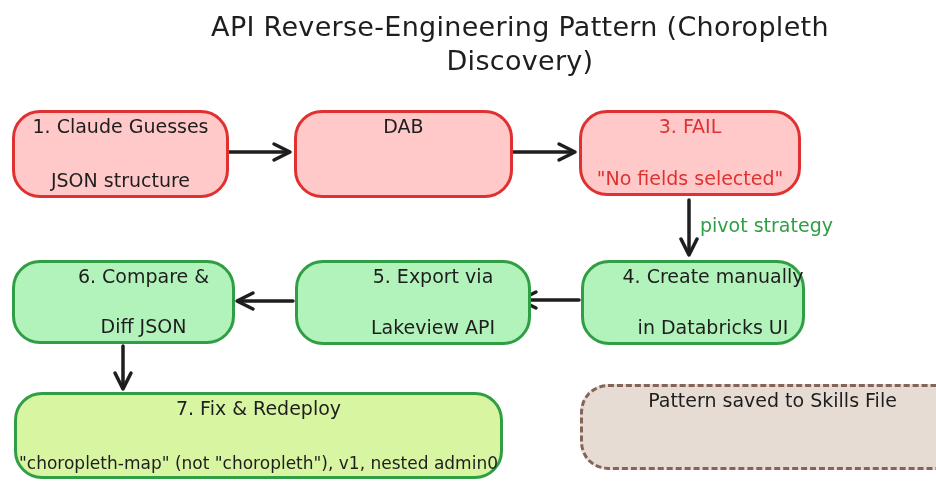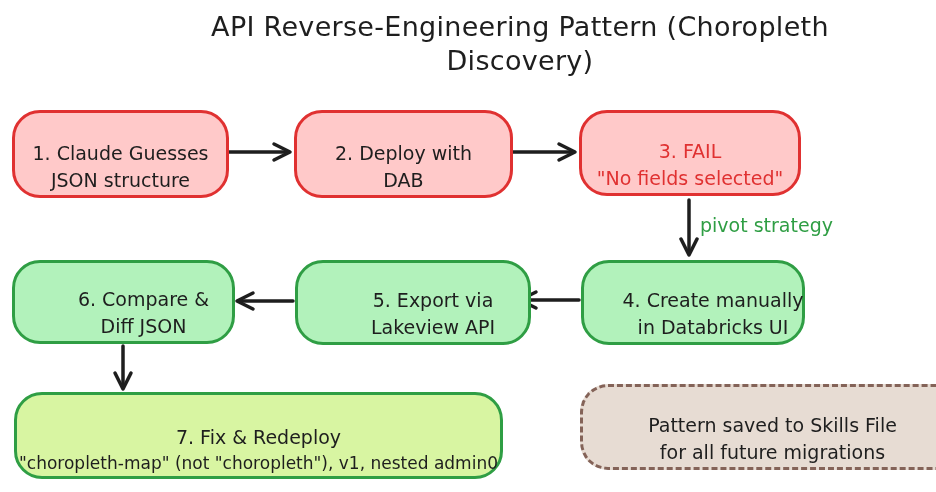--- a/index.html
+++ b/index.html
@@ -10,21 +10,21 @@
     color:var(--ink,#1e1e1e);
   }
   .abs{position:absolute;}
   #title{
     left:120px;top:10px;width:800px;
     text-align:center;font-size:27px;line-height:1.25;
     letter-spacing:.3px;color:var(--ink);
   }
   .node{
     border-radius:28px;border:3px solid;
-    display:flex;flex-direction:column;align-items:center;justify-content:flex-end;
+    display:flex;flex-direction:column;align-items:center;justify-content:space-between;
     text-align:center;font-size:19px;line-height:1.45;
     box-sizing:border-box;
   }
   .node .ln{white-space:nowrap;}
   .red{background:var(--red-fill);border-color:var(--red-stroke);color:var(--ink);}
   .red-text{color:var(--red-stroke);}
   .green{background:var(--green-fill);border-color:var(--green-stroke);color:var(--ink);padding-left:40px;}
   .lime{background:var(--lime-fill);border-color:var(--green-stroke);color:var(--ink);}
   .note{
     background:var(--tan-fill);border:3.5px dashed var(--tan-stroke);
@@ -81,21 +81,20 @@
 </svg>
 
 <div id="pivot-label" class="abs">pivot strategy</div>
 
 <div id="step1" class="abs node red">
   <div class="ln">1. Claude Guesses</div>
   <div class="ln">JSON structure</div>
 </div>
 
 <div id="step2" class="abs node red">
-  <div class="ln">2. Deploy with</div>
   <div class="ln">DAB</div>
 </div>
 
 <div id="step3" class="abs node red red-text">
   <div class="ln">3. FAIL</div>
   <div class="ln">"No fields selected"</div>
 </div>
 
 <div id="step4" class="abs node green">
   <div class="ln">4. Create manually</div>
@@ -112,14 +111,13 @@
   <div class="ln">Diff JSON</div>
 </div>
 
 <div id="step7" class="abs node lime">
   <div class="ln">7. Fix &amp; Redeploy</div>
   <div class="ln ln2">"choropleth-map" (not "choropleth"), v1, nested admin0</div>
 </div>
 
 <div id="note-box" class="abs node note">
   <div class="ln">Pattern saved to Skills File</div>
-  <div class="ln">for all future migrations</div>
 </div>
 
 </body></html>

